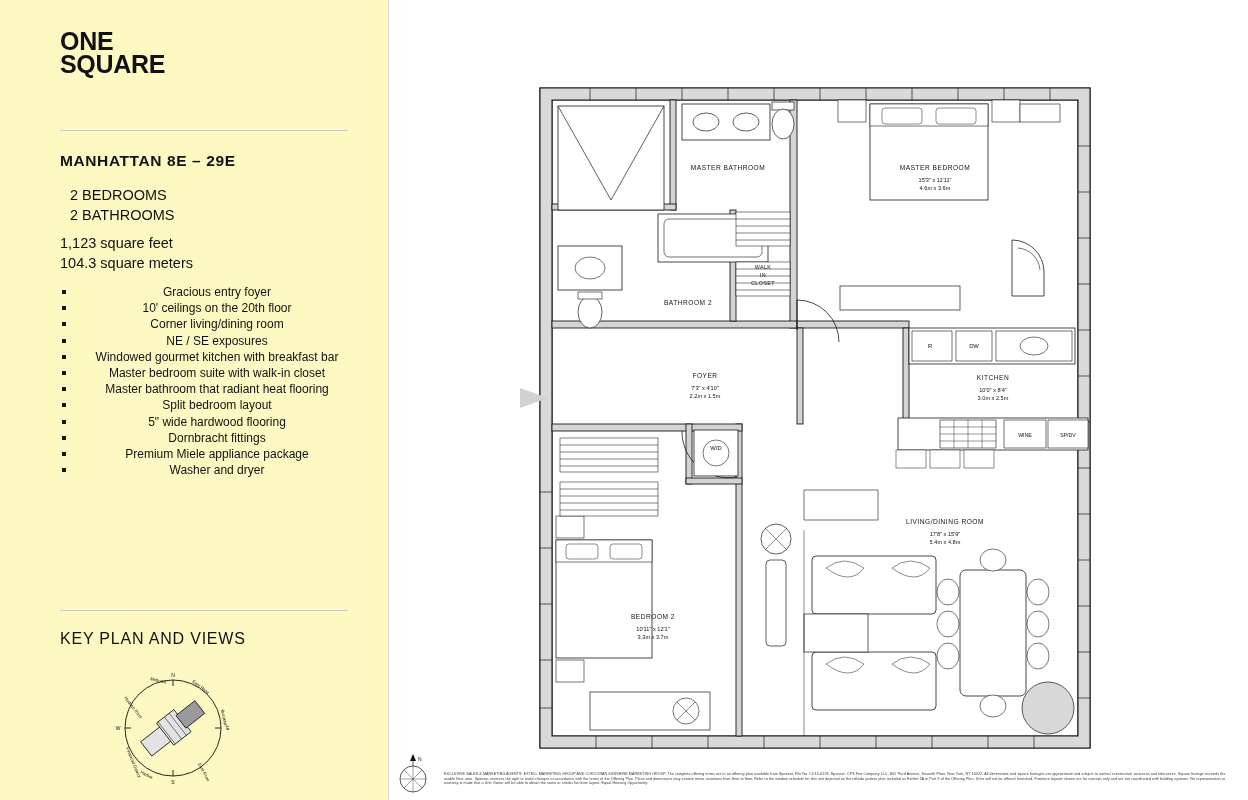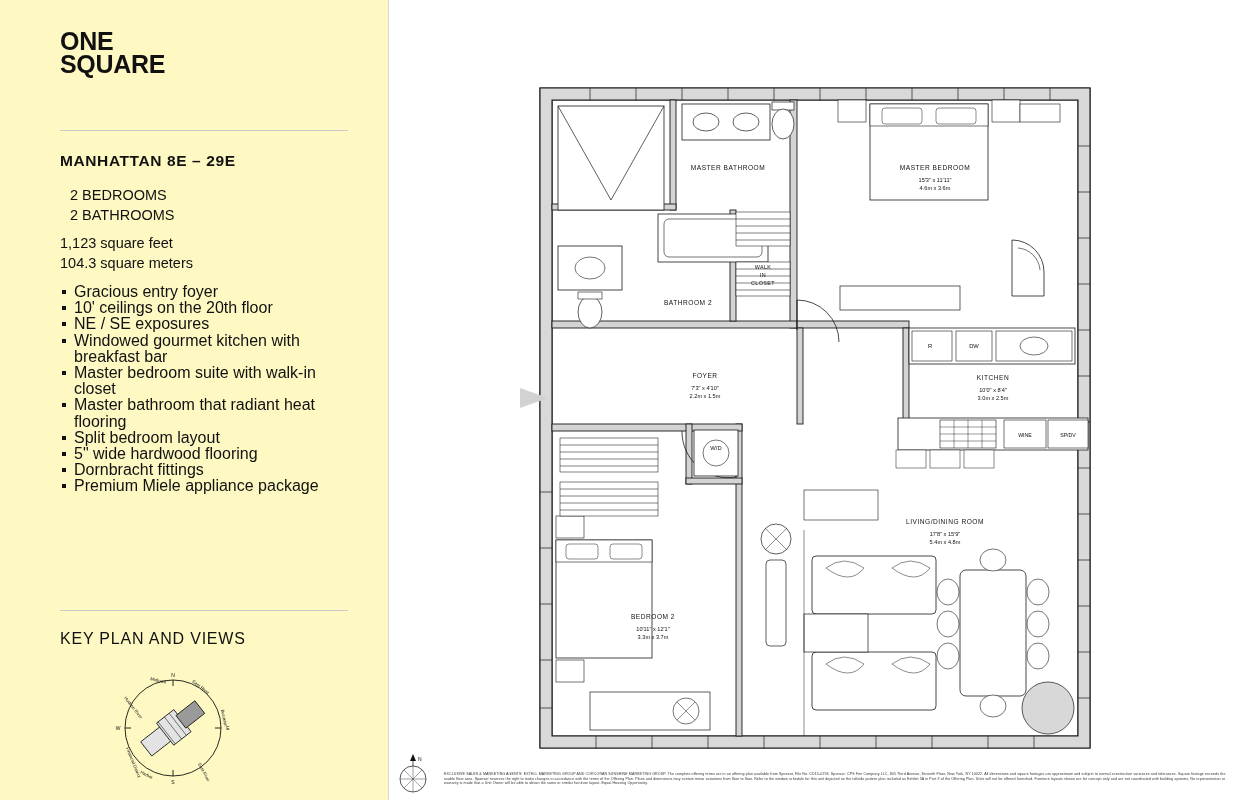--- a/index.html
+++ b/index.html
@@ -33,21 +33,21 @@
   }
   .rooms{position:absolute;left:70px;top:186px;font-size:14.5px;line-height:19.5px;color:#111;}
   .area{position:absolute;left:60px;top:234px;font-size:14.5px;line-height:19.5px;color:#111;}
 
   ul.features{
     position:absolute;left:60px;top:284px;width:300px;
     margin:0;padding:0;list-style:none;
   }
   ul.features li{
     position:relative;padding-left:14px;
-    font-size:16px;line-height:16.2px;color:#111;
+    font-size:12px;line-height:16.2px;color:#111;text-align:center;
   }
   ul.features li:before{
     content:"";position:absolute;left:2px;top:6px;width:4px;height:4px;background:#111;
   }
 
   .hr2{position:absolute;left:60px;top:610px;width:288px;height:1px;background:#c9c9c9;}
   .keyplan-title{
     position:absolute;left:60px;top:630px;font-size:16px;letter-spacing:0.8px;color:#111;text-align:center;
   }
 
@@ -86,28 +86,30 @@
     </div>
 
     <div class="area">
       <div>1,123 square feet</div>
       <div>104.3 square meters</div>
     </div>
 
     <ul class="features">
       <li>Gracious entry foyer</li>
       <li>10' ceilings on the 20th floor</li>
+      <li>Corner living/dining room</li>
       <li>NE / SE exposures</li>
       <li>Windowed gourmet kitchen with breakfast bar</li>
       <li>Master bedroom suite with walk-in closet</li>
       <li>Master bathroom that radiant heat flooring</li>
       <li>Split bedroom layout</li>
       <li>5" wide hardwood flooring</li>
       <li>Dornbracht fittings</li>
       <li>Premium Miele appliance package</li>
+      <li>Washer and dryer</li>
     </ul>
 
     <div class="hr2"></div>
     <div class="keyplan-title">KEY PLAN AND VIEWS</div>
 
     <svg class="keyplan" viewBox="0 0 170 135">
       <circle cx="85" cy="68" r="48" fill="none" stroke="#111" stroke-width="0.9"></circle>
 
       <line x1="85" y1="20" x2="85" y2="26" stroke="#111" stroke-width="0.9"></line>
       <line x1="85" y1="110" x2="85" y2="116" stroke="#111" stroke-width="0.9"></line>

